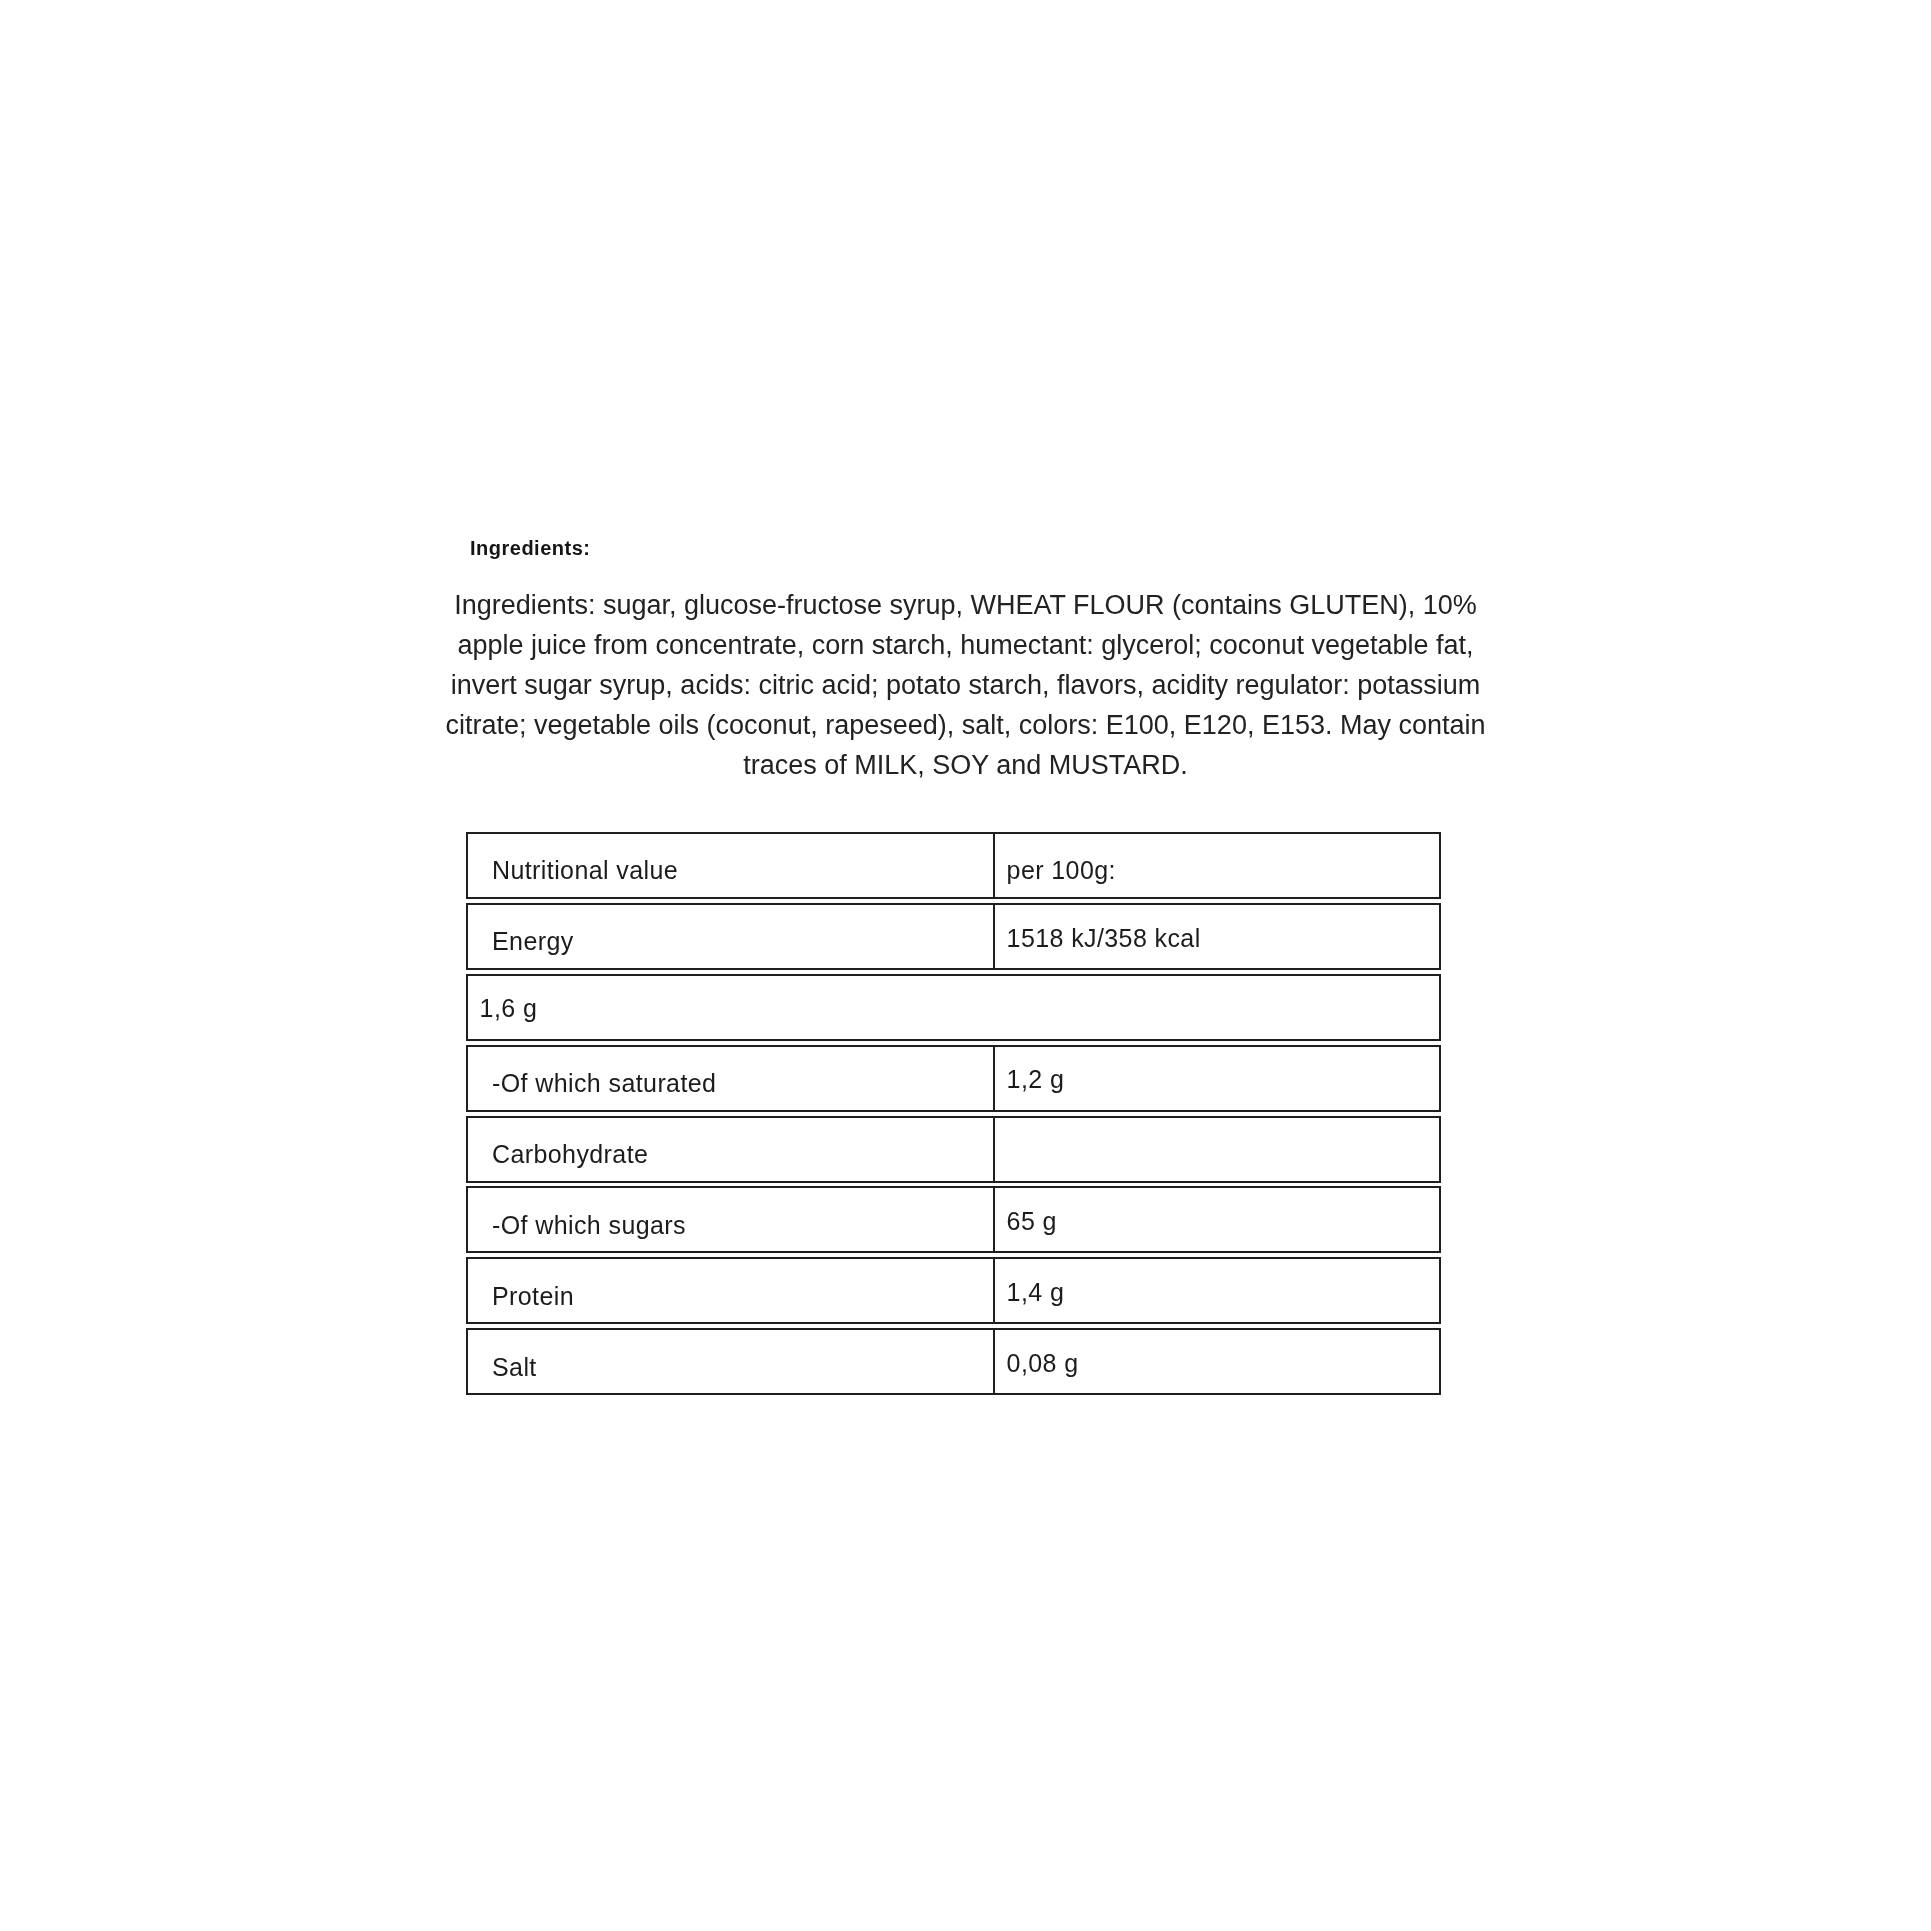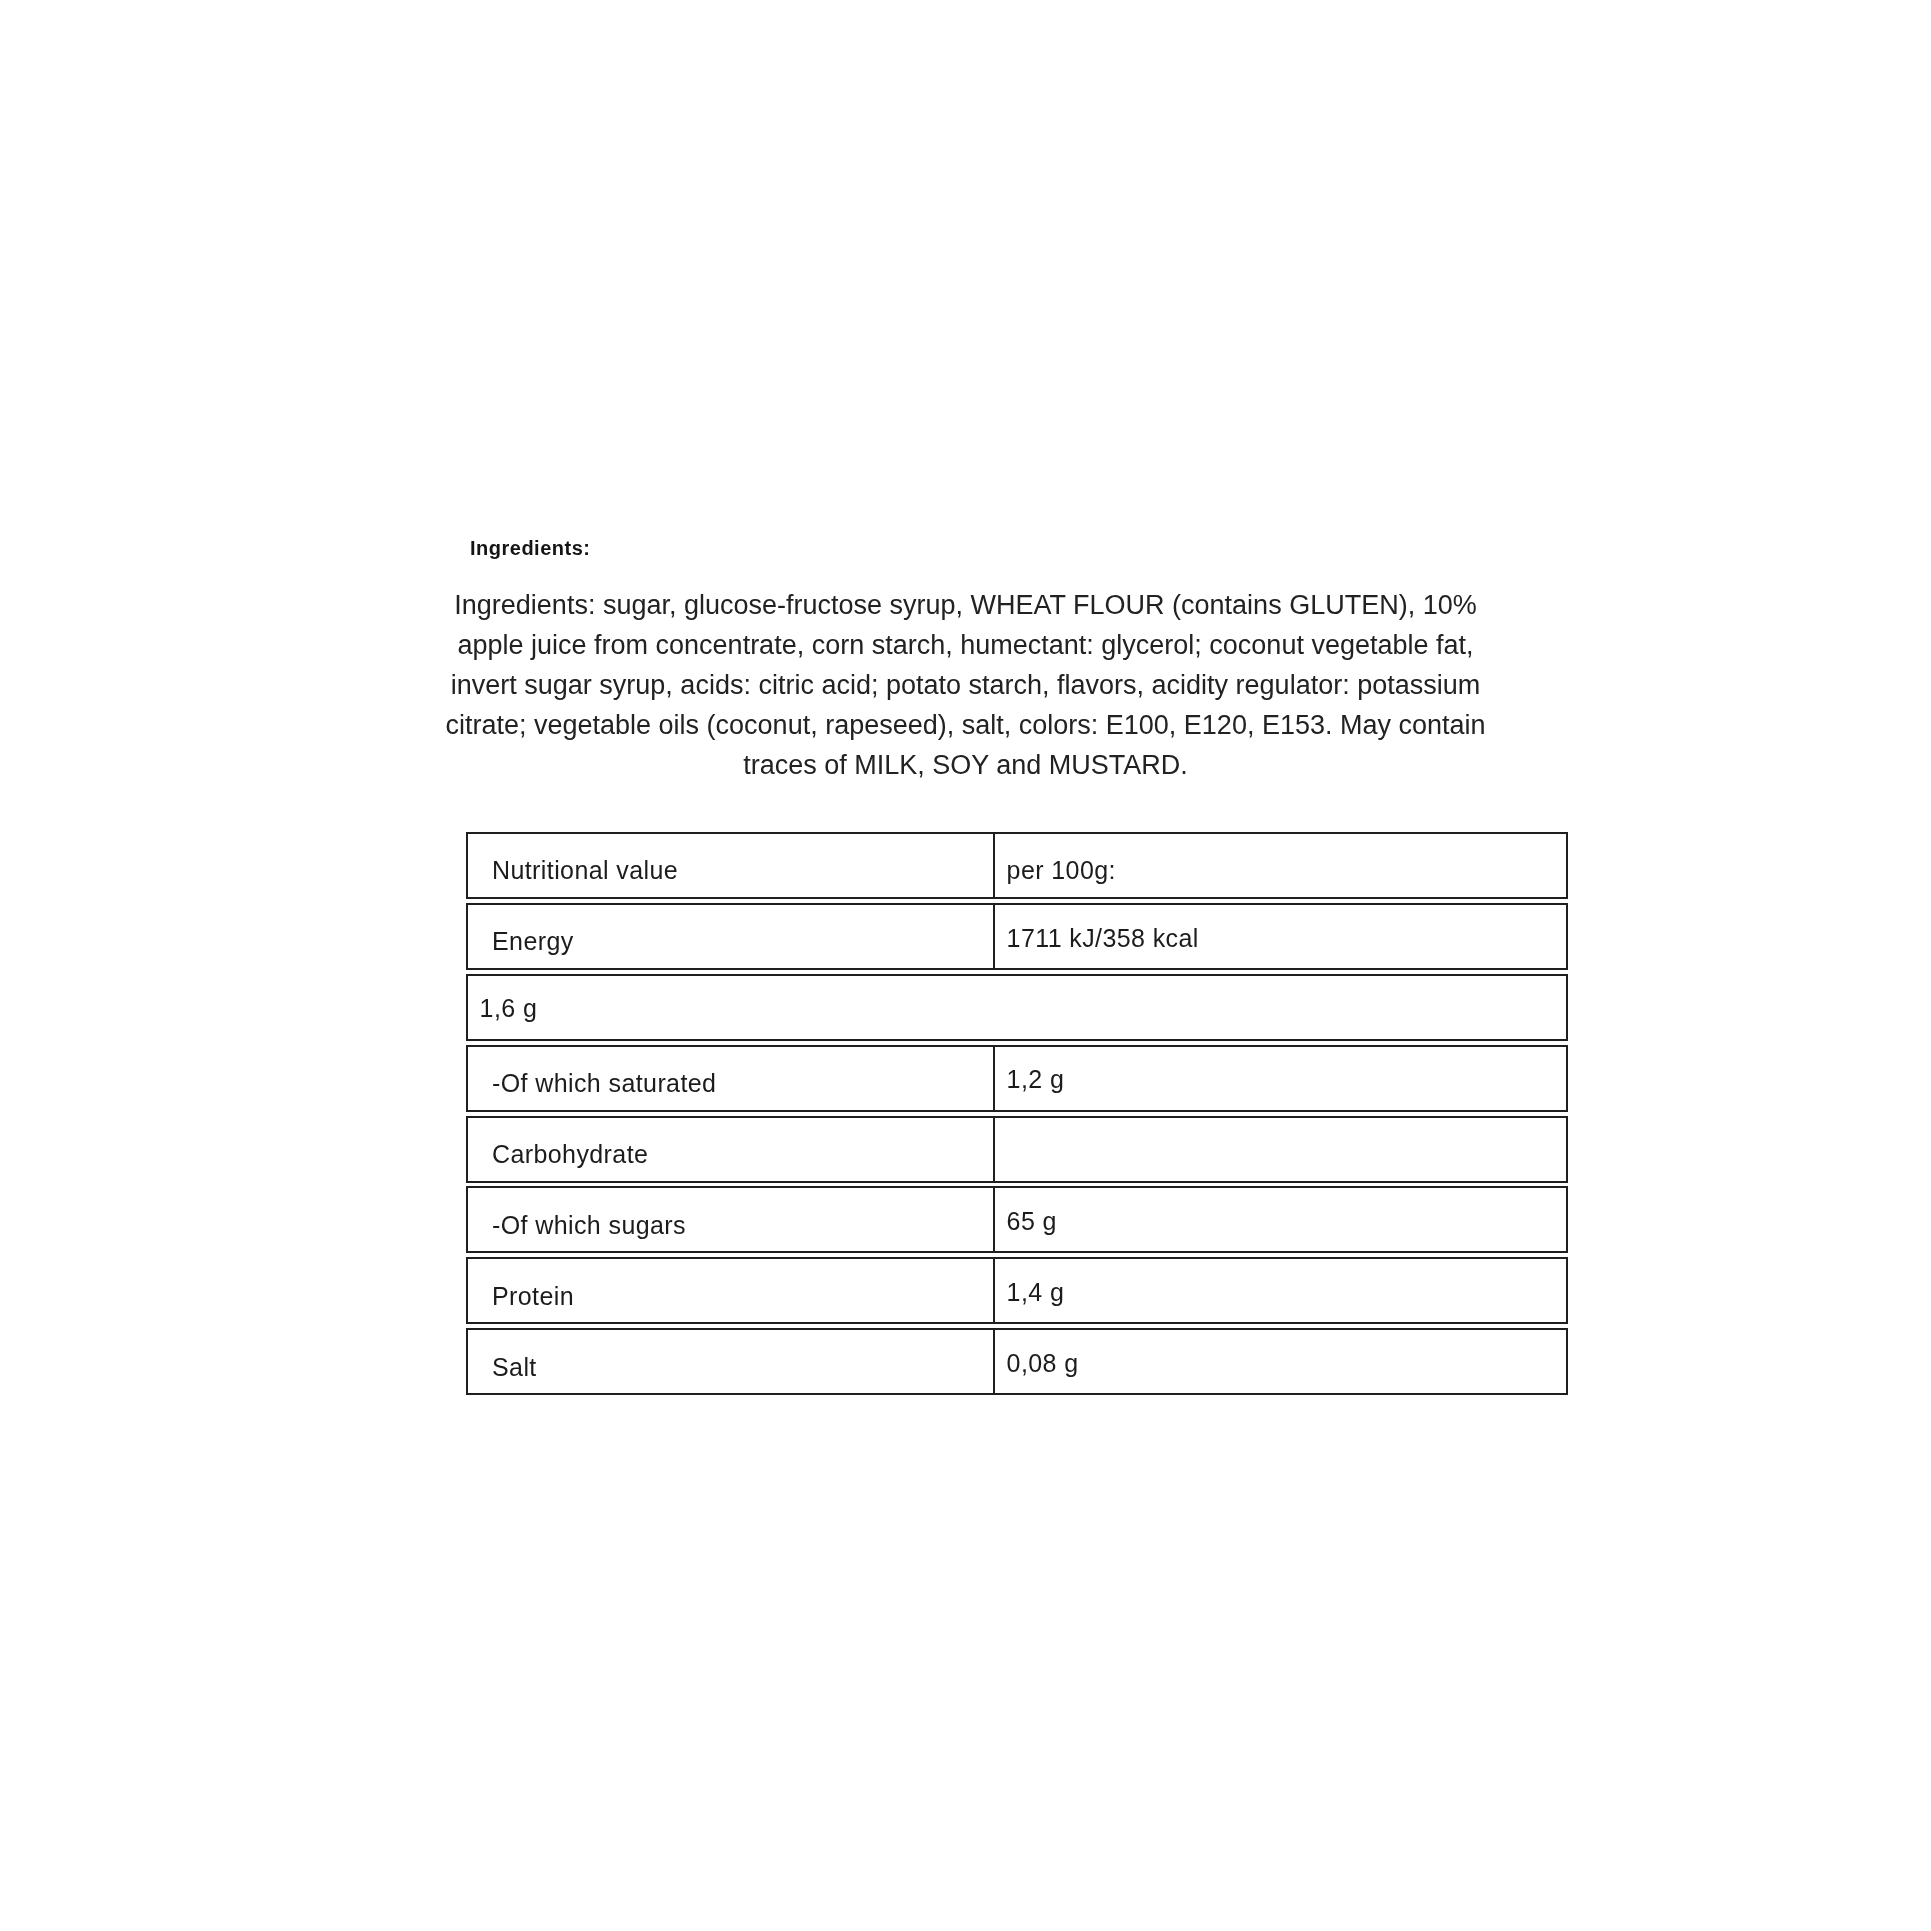--- a/index.html
+++ b/index.html
@@ -32,21 +32,21 @@
     width: 1081px;
     font-size: 27px;
     line-height: 40px;
     text-align: center;
     color: #222222;
   }
   .nutrition-table {
     position: absolute;
     left: 466px;
     top: 832px;
-    width: 1102px;
+    width: 975px;
   }
   .nt-row {
     display: flex;
     height: 67px;
     border: 2.9px solid #1f1f1f;
     margin-bottom: 3.9px;
     background: #ffffff;
     box-sizing: border-box;
   }
   .nt-label {
@@ -83,21 +83,21 @@
   <div class="ingredients-body">Ingredients: sugar, glucose-fructose syrup, WHEAT FLOUR (contains GLUTEN), 10% apple juice from concentrate, corn starch, humectant: glycerol; coconut vegetable fat, invert sugar syrup, acids: citric acid; potato starch, flavors, acidity regulator: potassium citrate; vegetable oils (coconut, rapeseed), salt, colors: E100, E120, E153. May contain traces of MILK, SOY and MUSTARD.</div>
 
   <div class="nutrition-table">
     <div class="nt-row nt-header">
       <div class="nt-label">Nutritional value</div>
       <div class="nt-value">per 100g:</div>
     </div>
     <div id="nutrition-rows">
     <div class="nt-row">
       <div class="nt-label">Energy</div>
-      <div class="nt-value">1711 kJ/358 kcal</div>
+      <div class="nt-value">1518 kJ/358 kcal</div>
     </div>
 
     <div class="nt-row">
       <div class="nt-value">1,6 g</div>
     </div>
 
     <div class="nt-row">
       <div class="nt-label">-Of which saturated</div>
       <div class="nt-value">1,2 g</div>
     </div>

